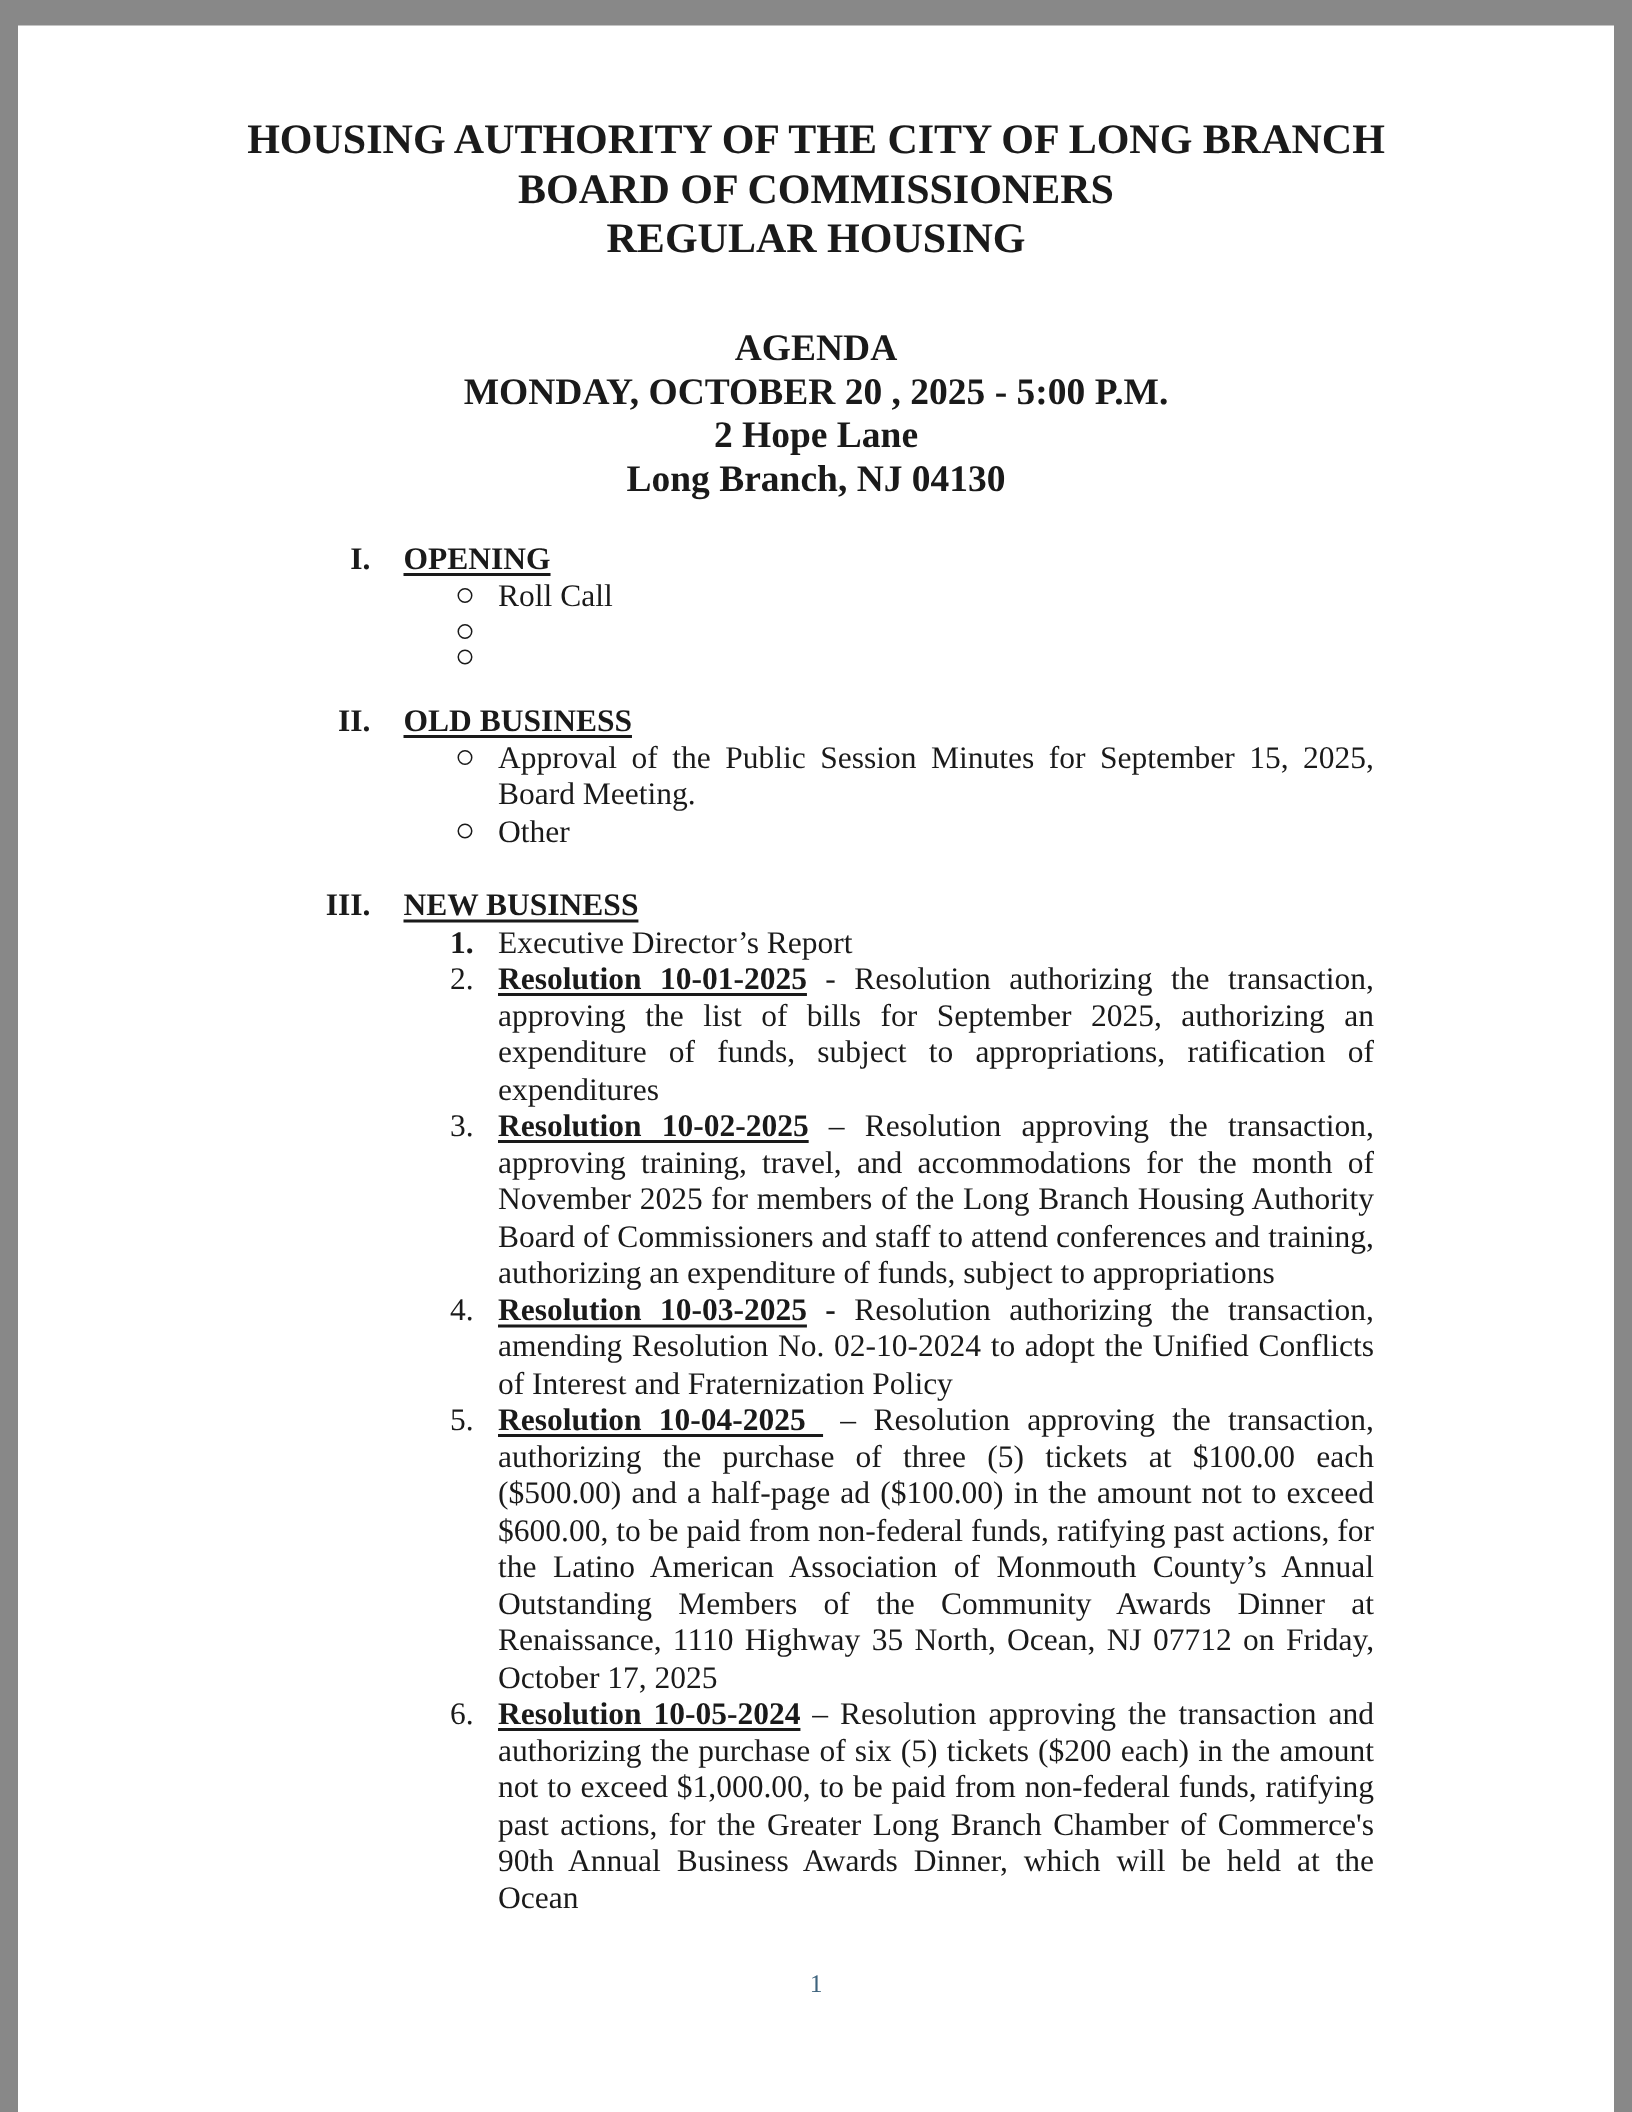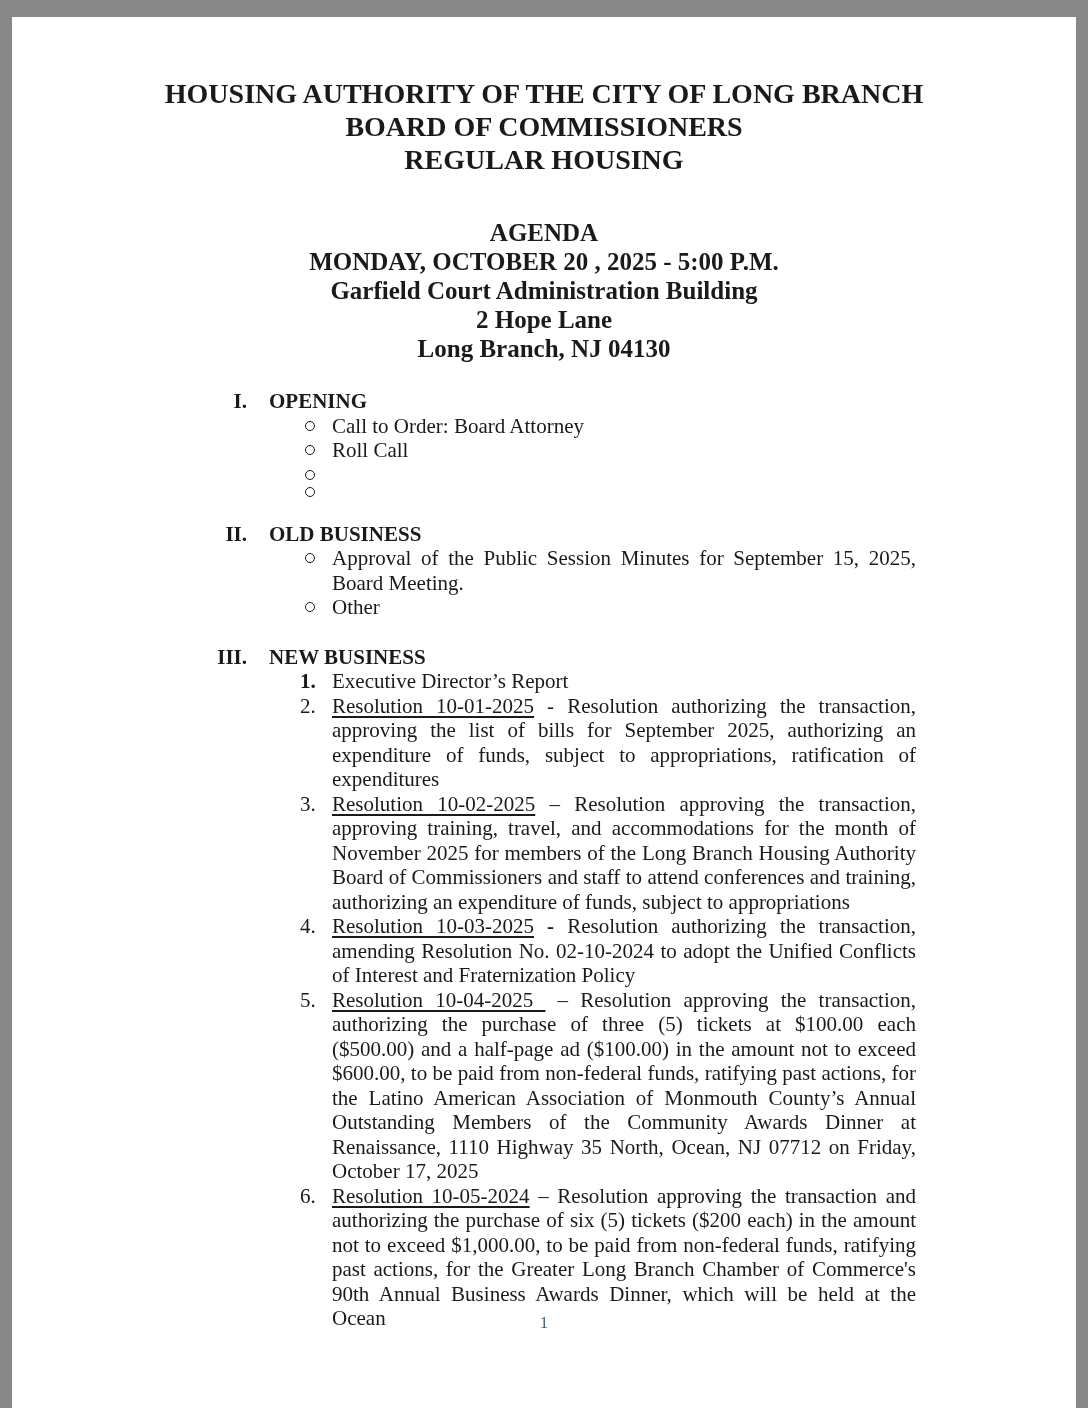--- a/index.html
+++ b/index.html
@@ -49,20 +49,21 @@
   .section + .section{ margin-top:25px; }
   .sec-row{ display:flex; }
   .sec-num{
     flex:0 0 75px;
     text-align:right;
     font-weight:bold;
   }
   .sec-head{
     margin-left:22px;
     font-weight:bold;
+    text-decoration:underline;
     text-decoration-thickness:2px;
     text-underline-offset:3px;
   }
   .bullet-row{ display:flex; }
   .bullet-marker{
     flex:0 0 27px;
     margin-left:133px;
     padding-top:7px;
   }
   .bullet-circle{
@@ -74,21 +75,21 @@
   .bullet-text{ flex:1; }
   .num-row{ display:flex; }
   .num-label{
     flex:0 0 32px;
     margin-left:128px;
   }
   .num-label.bold{ font-weight:bold; }
   .num-text{ flex:1; }
   .justify{ text-align:justify; }
   .lead{
-    font-weight:normal;
+    font-weight:bold;
     text-decoration:underline;
     text-decoration-thickness:2px;
     text-underline-offset:3px;
   }
   .sep.bold{ font-weight:bold; }
   
   .page-footer{
     position:absolute;
     top:1296px;
     left:0;
@@ -106,42 +107,35 @@
 
   <header class="doc-header">
     <div class="title-block">
       <div class="title-line">HOUSING AUTHORITY OF THE CITY OF LONG BRANCH</div>
       <div class="title-line">BOARD OF COMMISSIONERS</div>
       <div class="title-line">REGULAR HOUSING</div>
     </div>
     <div class="meeting-block">
       <div class="meeting-line">AGENDA</div>
       <div class="meeting-line">MONDAY, OCTOBER 20 , 2025 - 5:00 P.M.</div>
-      <div class="meeting-line">Garfield Court Administration Building</div>
       <div class="meeting-line">2 Hope Lane</div>
       <div class="meeting-line">Long Branch, NJ 04130</div>
     </div>
   </header>
 
   <main class="doc-body">
       <section class="section">
         <div class="sec-row">
           <span class="sec-num">I.</span>
           <span class="sec-head">OPENING</span>
         </div>
         <div class="bullet-row">
           <span class="bullet-marker">
             <span class="bullet-circle"></span>
           </span>
-          <p class="bullet-text">Call to Order: Board Attorney</p>
-        </div>
-        <div class="bullet-row">
-          <span class="bullet-marker">
-            <span class="bullet-circle"></span>
-          </span>
           <p class="bullet-text">Roll Call</p>
         </div>
         <div class="bullet-row">
           <span class="bullet-marker">
             <span class="bullet-circle"></span>
           </span>
         </div>
         <div class="bullet-row">
           <span class="bullet-marker">
             <span class="bullet-circle"></span>

